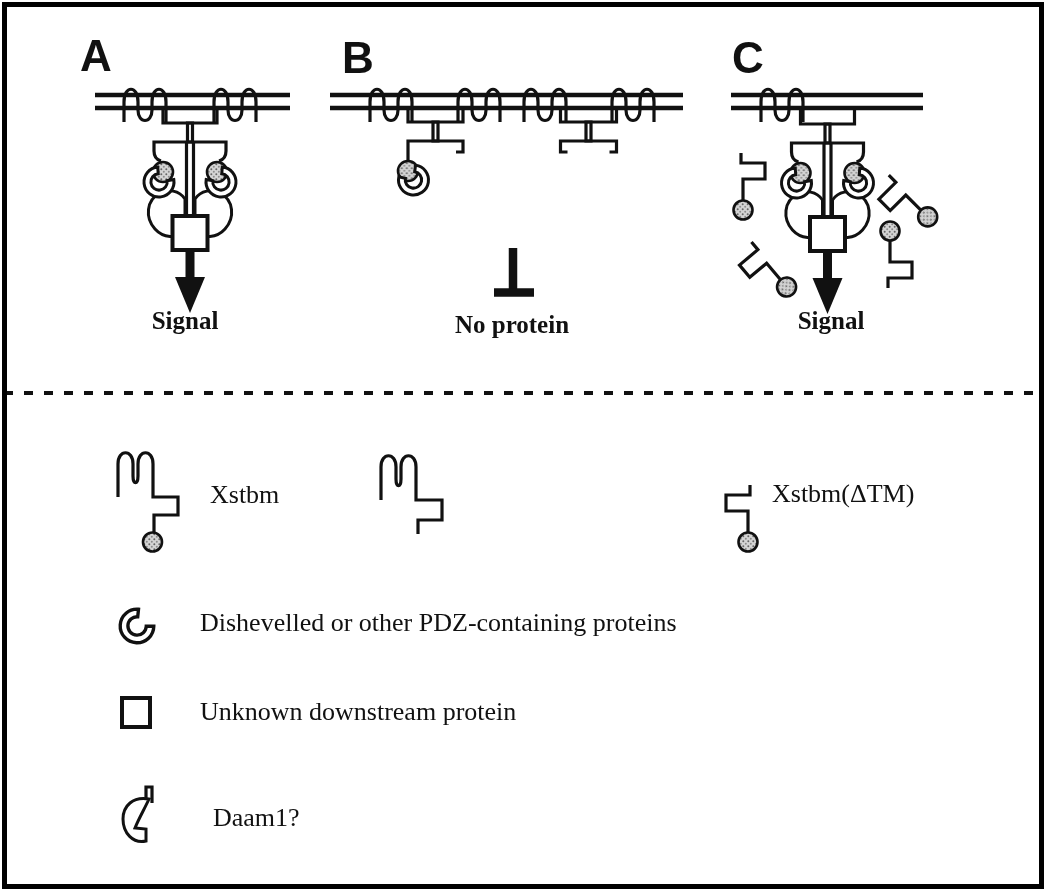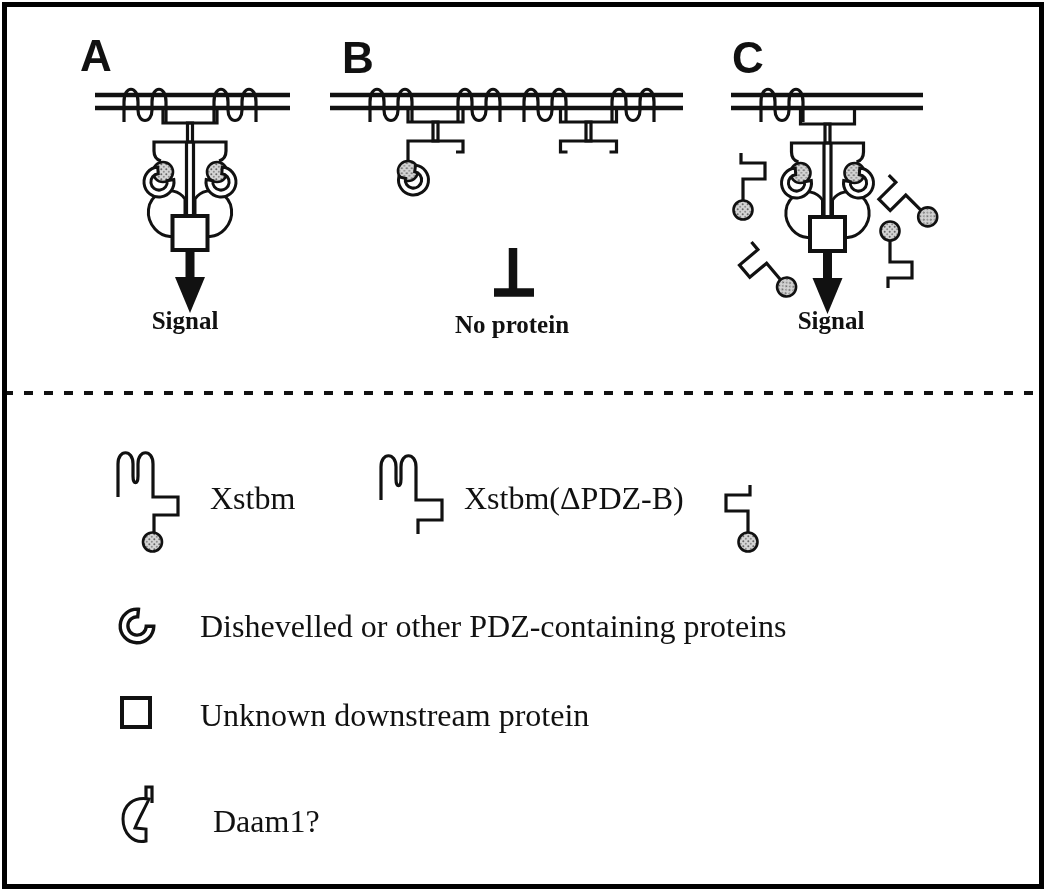--- a/index.html
+++ b/index.html
@@ -6,21 +6,21 @@
   .stage{position:relative;width:1046px;height:891px;background:#fff;color:#111;
          font-family:"Liberation Serif","DejaVu Serif",serif;overflow:hidden;}
   .frame{position:absolute;inset:2px;border:5px solid #000;pointer-events:none;}
   .divider{position:absolute;left:4px;right:4px;top:391px;height:4px;
            background:repeating-linear-gradient(90deg,#111 0 9px,transparent 9px 20px);}
   .artifact{position:absolute;left:112px;top:3px;width:168px;height:4px;
             background:repeating-linear-gradient(90deg,#000 0 14px,transparent 14px 22px);}
   .letter{position:absolute;font-family:"Liberation Sans","DejaVu Sans",sans-serif;
           font-weight:700;font-size:44px;line-height:1;}
   .caption{position:absolute;font-size:25px;font-weight:600;text-align:center;line-height:1.1;}
-  .leg{position:absolute;font-size:32px;font-weight:500;white-space:nowrap;line-height:1.1;}
+  .leg{position:absolute;font-size:26px;font-weight:500;white-space:nowrap;line-height:1.1;}
   svg.canvas{position:absolute;left:0;top:0;}
   .ln{stroke:#111;fill:none;stroke-width:3.2;stroke-linejoin:miter;}
   .mem{stroke:#111;stroke-width:4.4;}
   .stipc{fill:url(#stip);stroke:#111;stroke-width:2.6;}
   .blob{fill:#fff;stroke:#111;stroke-width:3;}
   .box{fill:#fff;stroke:#111;stroke-width:4;}
   .solid{fill:#111;stroke:none;}
   .thick{stroke:#111;stroke-width:8.5;fill:none;}
 </style>
 </head>
@@ -145,21 +145,21 @@
 
   <div class="letter" style="left:80px;top:34px;">A</div>
   <div class="letter" style="left:342px;top:36px;">B</div>
   <div class="letter" style="left:732px;top:36px;">C</div>
 
   <div class="caption" style="left:115px;top:307px;width:140px;">Signal</div>
   <div class="caption" style="left:432px;top:311px;width:160px;">No protein</div>
   <div class="caption" style="left:761px;top:307px;width:140px;">Signal</div>
 
   <div class="leg" style="left:210px;top:481px;">Xstbm</div>
-  <div class="leg" style="left:464px;top:481px;">Xstbm(ΔPDZ-B)</div>
+  <div class="leg" style="left:772px;top:480px;">Xstbm(ΔTM)</div>
   <div class="leg" style="left:200px;top:609px;">Dishevelled or other PDZ-containing proteins</div>
   <div class="leg" style="left:200px;top:698px;">Unknown downstream protein</div>
   <div class="leg" style="left:213px;top:804px;">Daam1?</div>
 
   <div class="divider"></div>
   <div class="artifact"></div>
   <div class="frame"></div>
 </div>
 
 </body></html>

